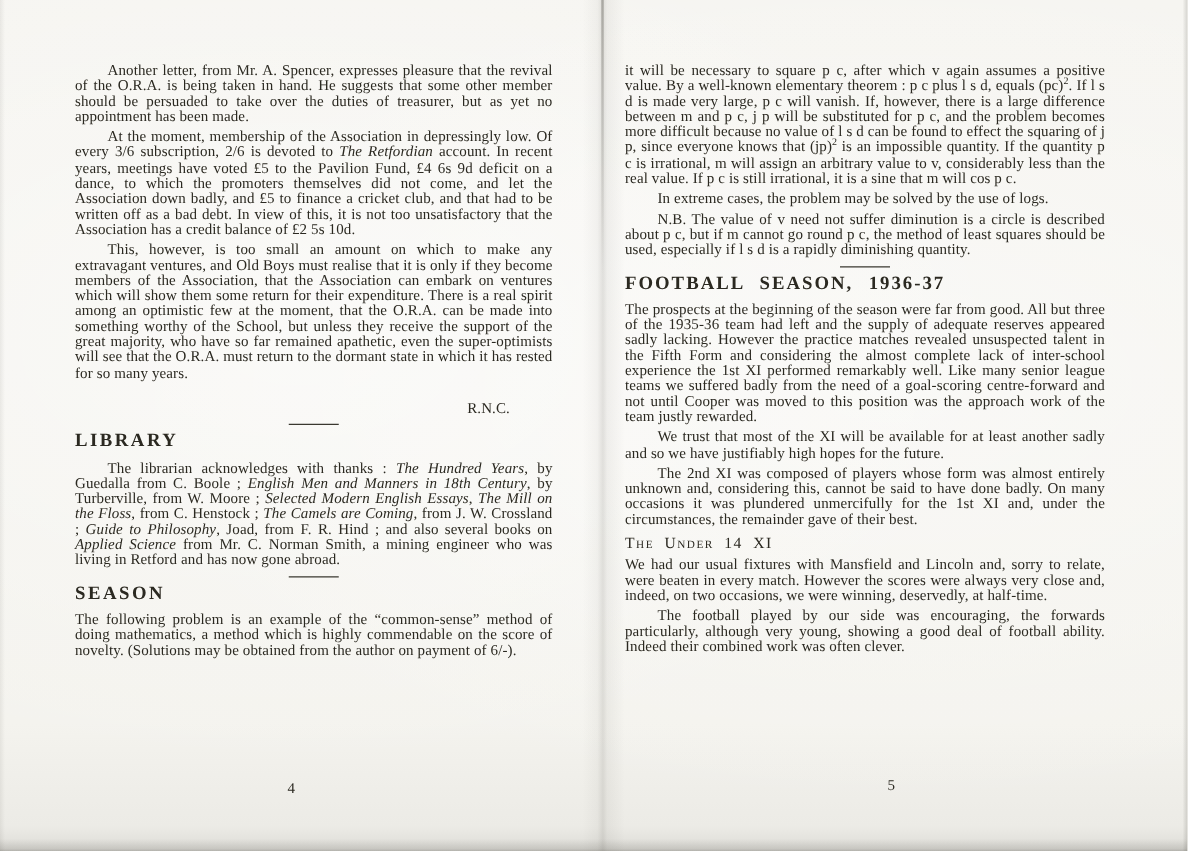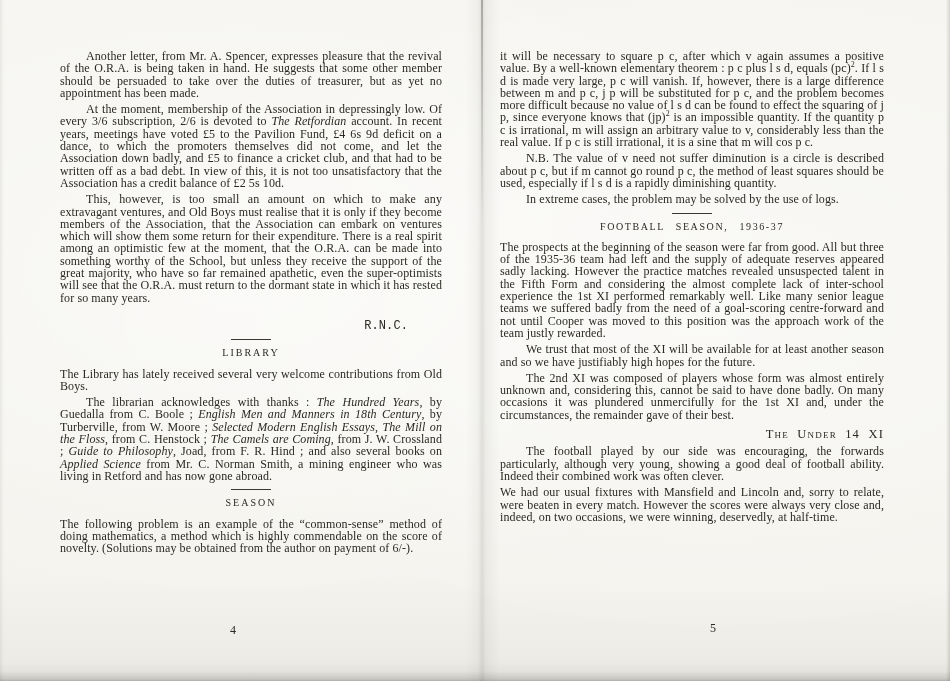--- a/index.html
+++ b/index.html
@@ -43,35 +43,35 @@
   .page-text {
     position:absolute; top:50px;
     text-align:justify;
     font-size:12px; line-height:12.3px;
     letter-spacing:0.1px;
   }
   .page-text.left  { left:60px;  width:382px; }
   .page-text.right { left:500px; width:384px; }
   .para { margin:0 0 4px 0; }
   .para.indent { text-indent:26px; }
-  .signature { margin:16px 0 2px 0; text-align:right; padding-right:34px;font-family:Liberation Mono, monospace; }
+  .signature { margin:16px 0 2px 0; text-align:right; padding-right:34px; }
   .rule {
     width:40px; height:0;
     border-top:1.3px solid #3a3830;
     margin:7px auto 7px auto;
   }
   .heading {
-    text-align:center;
-    font-size:10px; font-weight:normal;
+    text-align:left;
+    font-size:15px; font-weight:bold;
     letter-spacing:2px;
     margin:2px 0 8px 0;
   }
   .heading.wide { word-spacing:7px; letter-spacing:1.6px; }
   .subheading {
-    text-align:right;
+    text-align:left;
     font-size:12.5px; font-weight:normal;
     font-variant:small-caps;
     letter-spacing:1.2px; word-spacing:4px;
     margin:7px 0 5px 0;
   }
   sup { font-size:8px; line-height:0; vertical-align:super; }
   .page-number {
     position:absolute;
     font-size:12px;
     color:#2b2921;
@@ -89,35 +89,34 @@
   <div class="right-edge"></div>
   <div class="bottom-edge"></div>
 
   <div class="page-text left">
       <p class="para indent">Another letter, from Mr. A. Spencer, expresses pleasure that the revival of the O.R.A. is being taken in hand.  He suggests that some other member should be persuaded to take over the duties of treasurer, but as yet no appointment has been made.</p>
       <p class="para indent">At the moment, membership of the Association in depressingly low.  Of every 3/6 subscription, 2/6 is devoted to <i>The Retfordian</i> account.  In recent years, meetings have voted £5 to the Pavilion Fund, £4 6s 9d deficit on a dance, to which the promoters themselves did not come, and let the Association down badly, and £5 to finance a cricket club, and that had to be written off as a bad debt.  In view of this, it is not too unsatisfactory that the Association has a credit balance of £2 5s 10d.</p>
       <p class="para indent">This, however, is too small an amount on which to make any extravagant ventures, and Old Boys must realise that it is only if they become members of the Association, that the Association can embark on ventures which will show them some return for their expenditure. There is a real spirit among an optimistic few at the moment, that the O.R.A. can be made into something worthy of the School, but unless they receive the support of the great majority, who have so far remained apathetic, even the super-optimists will see that the O.R.A. must return to the dormant state in which it has rested for so many years.</p>
       <p class="signature">R.N.C.</p>
       <div class="rule"></div>
       <h3 class="heading">LIBRARY</h3>
-      <p class="para">The Library has lately received several very welcome contributions from Old Boys.</p>
       <p class="para indent">The librarian acknowledges with thanks :  <i>The Hundred Years</i>, by Guedalla from C. Boole ; <i>English Men and Manners in 18th Century</i>, by Turberville, from W. Moore ;  <i>Selected Modern English Essays</i>,  <i>The Mill on the Floss</i>, from C. Henstock ;  <i>The Camels are Coming</i>, from J. W. Crossland ;  <i>Guide to Philosophy</i>, Joad, from F. R. Hind ;  and also several books on <i>Applied Science</i> from Mr. C. Norman Smith, a mining engineer who was living in Retford and has now gone abroad.</p>
       <div class="rule"></div>
       <h3 class="heading">SEASON</h3>
       <p class="para">The following problem is an example of the “common-sense” method of doing mathematics, a method which is highly commendable on the score of novelty.  (Solutions may be obtained from the author on payment of 6/-).</p>
     </div>
   <div class="page-text right">
       <p class="para">it will be necessary to square p c, after which v again assumes a positive value.  By a well-known elementary theorem :  p c plus l s d, equals (pc)<sup>2</sup>.  If l s d is made very large, p c will vanish.  If, however, there is a large difference between m and p c, j p will be substituted for p c, and the problem becomes more difficult because no value of l s d can be found to effect the squaring of j p, since everyone knows that (jp)<sup>2</sup> is an impossible quantity.  If the quantity p c is irrational, m will assign an arbitrary value to v, considerably less than the real value. If p c is still irrational, it is a sine that m will cos p c.</p>
+      <p class="para indent">In extreme cases, the problem may be solved by the use of logs.</p>
       <p class="para indent">N.B.  The value of v need not suffer diminution is a circle is described about p c, but if m cannot go round p c, the method of least squares should be used, especially if l s d is a rapidly diminishing quantity.</p>
-      <p class="para indent">In extreme cases, the problem may be solved by the use of logs.</p>
       <div class="rule"></div>
       <h3 class="heading wide">FOOTBALL SEASON, 1936-37</h3>
       <p class="para">The prospects at the beginning of the season were far from good.  All but three of the 1935-36 team had left and the supply of adequate reserves appeared sadly lacking.  However the practice matches revealed unsuspected talent in the Fifth Form and considering the almost complete lack of inter-school experience the 1st XI performed remarkably well.  Like many senior league teams we suffered badly from the need of a goal-scoring centre-forward and not until Cooper was moved to this position was the approach work of the team justly rewarded.</p>
-      <p class="para indent">We trust that most of the XI will be available for at least another season and so we have justifiably high hopes for the future.</p>
+      <p class="para indent">We trust that most of the XI will be available for at least another sadly and so we have justifiably high hopes for the future.</p>
       <p class="para indent">The 2nd XI was composed of players whose form was almost entirely unknown and, considering this, cannot be said to have done badly.  On many occasions it was plundered unmercifully for the 1st XI and, under the circumstances, the remainder gave of their best.</p>
       <h4 class="subheading">The Under 14 XI</h4>
+      <p class="para">We had our usual fixtures with Mansfield and Lincoln and, sorry to relate, were beaten in every match.  However the scores were always very close and, indeed, on two occasions, we were winning, deservedly, at half-time.</p>
       <p class="para indent">The football played by our side was encouraging, the forwards particularly, although very young, showing a good deal of football ability.  Indeed their combined work was often clever.</p>
-      <p class="para">We had our usual fixtures with Mansfield and Lincoln and, sorry to relate, were beaten in every match.  However the scores were always very close and, indeed, on two occasions, we were winning, deservedly, at half-time.</p>
     </div>
 
   <div class="page-number pn-left">4</div>
   <div class="page-number pn-right">5</div>
 </div>
 
 </body></html>

